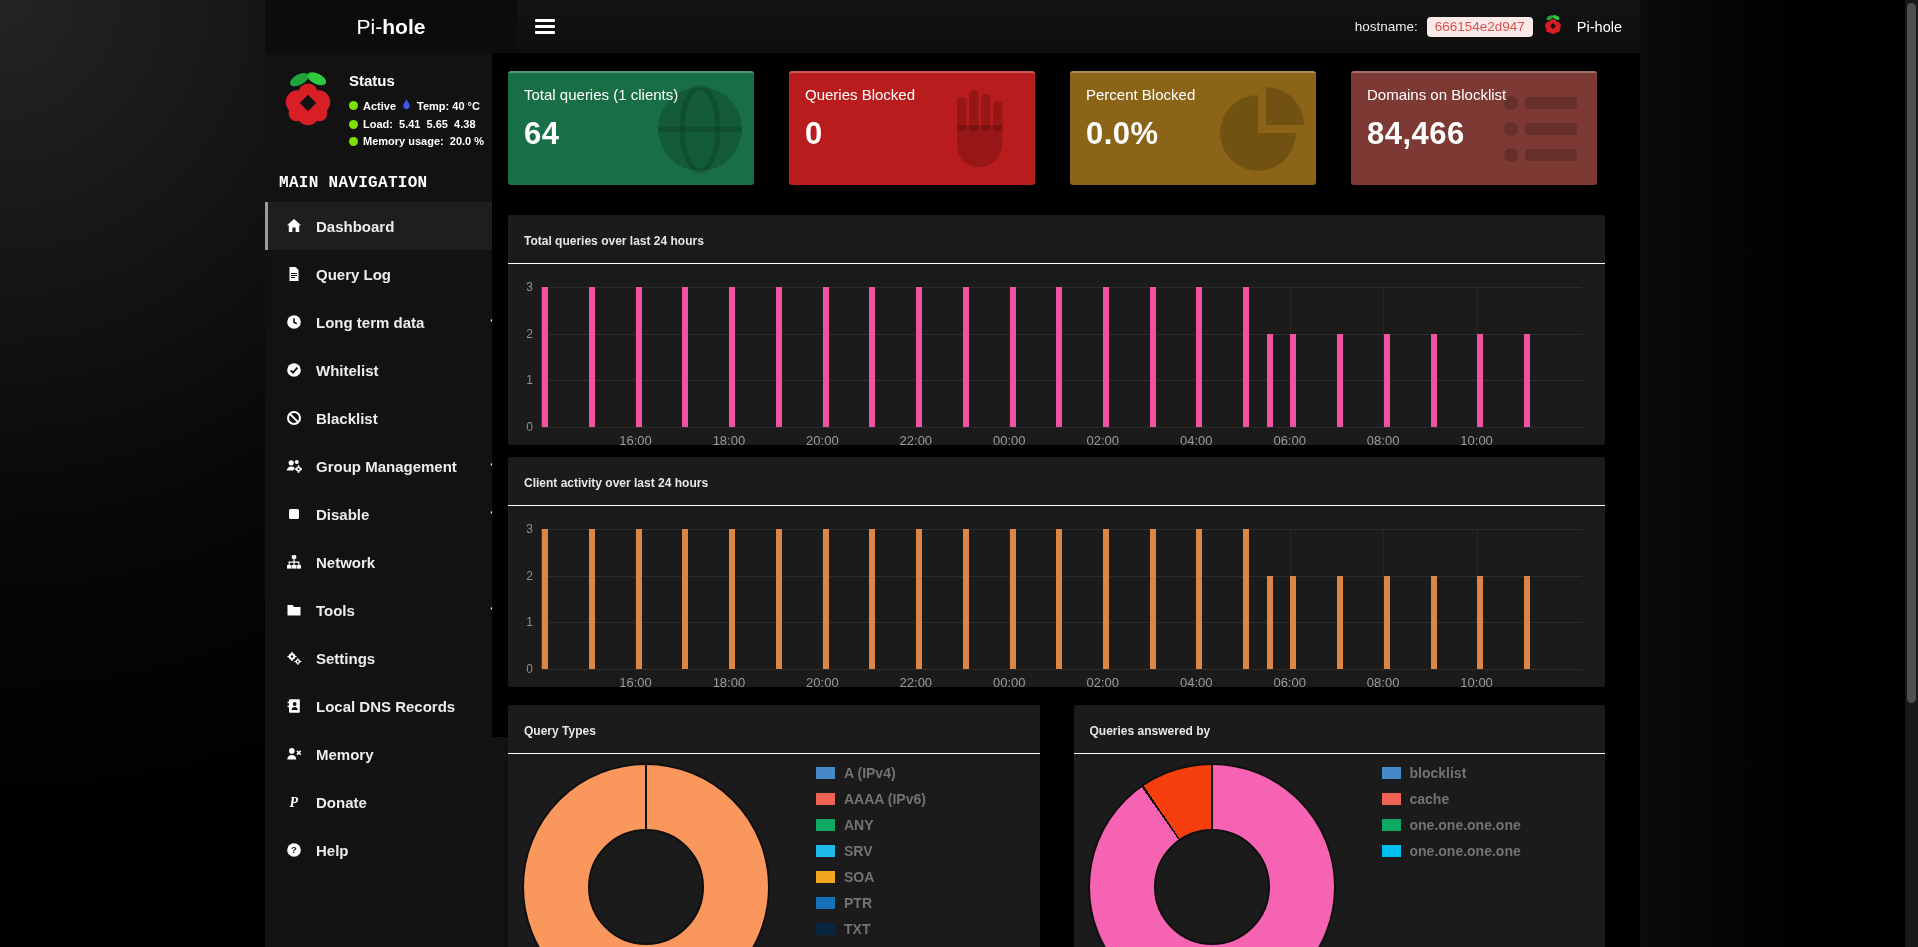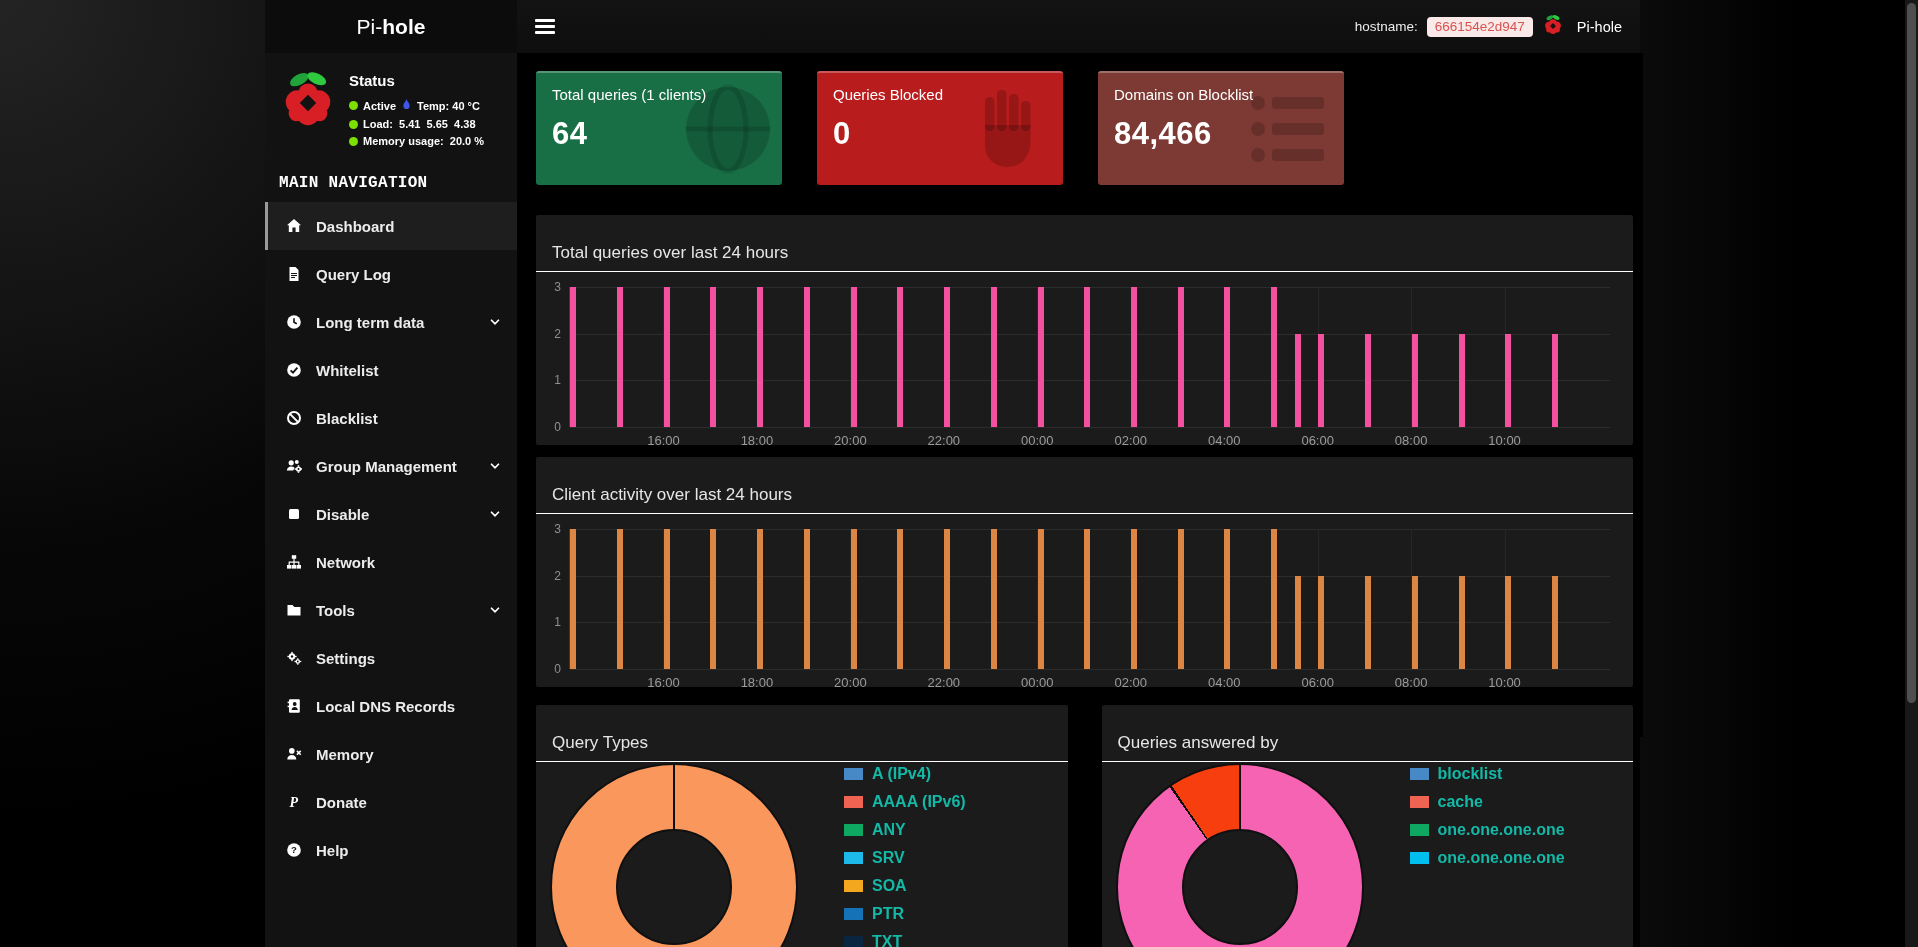--- a/index.html
+++ b/index.html
@@ -40,52 +40,52 @@
   .dot { width:9px; height:9px; border-radius:50%; background:#7ce000; flex:none; }
   .nav-header { color:#ffffff; font-size:16px; font-weight:bold; padding:14px 14px 10px; letter-spacing:.3px;font-family:Liberation Mono, monospace; }
   #sidebar-items { list-style:none; }
   .nav-item { height:48px; display:flex; align-items:center; gap:14px; padding-left:20px; color:#ececec;
               font-size:15px; font-weight:600; position:relative; cursor:pointer; }
   .nav-item.active { background:#1e1e1e; border-left:3px solid #9a9a9a; padding-left:17px; }
   .nav-icon { width:17px; display:flex; justify-content:center; flex:none; }
   .chevron { position:absolute; right:15px; top:17px; }
 
   
-  .content { position:absolute; left:520px; top:53px; width:1123px; height:684px; background:#000;
+  .content { position:absolute; left:492px; top:53px; width:1123px; height:684px; background:#000;
              padding:18px 10px 0 16px; }
   .cards-row { display:flex; gap:35px; margin-bottom:30px; }
   .stat-card { width:246px; height:114px; border-radius:3px; position:relative; overflow:hidden;
                padding:13px 16px; border-top:2px solid rgba(255,255,255,.27); cursor:pointer; }
   .stat-label { color:#fff; font-size:15px; position:relative; z-index:2; }
   .stat-value { color:#fff; font-size:31px; font-weight:bold; margin-top:13px; letter-spacing:.5px;
                 position:relative; z-index:2; }
   .stat-icon { position:absolute; right:8px; top:10px; z-index:1; }
 
   .chart-card { background:#1b1b1b; height:230px; position:relative; border-radius:2px; }
   .chart-card.c1 { margin-bottom:12px; }
   .chart-card.c2 { margin-bottom:18px; }
-  .panel-title { padding:28px 16px; font-size:17px; color:#e6e6e6; border-bottom:1px solid #fff;
-                 height:49px; }
+  .panel-title { padding:19px 16px; font-size:12px; color:#e6e6e6; border-bottom:1px solid #fff;
+                 height:49px;font-weight:bold; }
   .plot { position:absolute; left:33px; top:72px; width:1041px; height:140px; border-left:1px solid #3a3a3a; }
   .gl-h { position:absolute; left:0; right:0; height:1px; background:#2c2c2c; }
   .gl-v { position:absolute; top:0; bottom:0; width:1px; background:#262626; }
   .ytick { position:absolute; right:calc(100% + 9px); font-size:12px; color:#8f8f8f; transform:translateY(-7px); }
   .xtick { position:absolute; top:146px; font-size:13px; color:#9a9a9a; transform:translateX(-50%); }
   .bar { position:absolute; bottom:0; width:6px; }
 
   .donut-row { display:flex; gap:34px; }
   .donut-card { background:#1b1b1b; width:calc(50% - 17px); height:332px; position:relative; border-radius:2px; }
   .donut { position:absolute; left:14px; top:58px; width:248px; height:248px; border-radius:50%;
            border:2px solid #101010; }
   .donut-hole { position:absolute; left:80px; top:124px; width:116px; height:116px; border-radius:50%;
                 background:#1b1b1b; border:2px solid #101010; }
   .legend { position:absolute; left:308px; top:60px; }
   .legend-item { display:flex; align-items:center; gap:9px; margin-bottom:10px; cursor:pointer; }
   .swatch { width:19px; height:12px; flex:none; }
-  .legend-label { font-size:16px; color:#14b8a6; font-weight:600; }
+  .legend-label { font-size:14px; color:#737373; font-weight:600; }
 </style>
 </head>
 <body>
 
 <div class="screen">
   <div class="left-gap"></div>
   <div class="right-gap"></div>
 
   <header class="topbar">
     <a class="brand-strip">
@@ -333,20 +333,30 @@
         <div class="stat-card" style="background: #b91c1c;">
           <div class="stat-label">Queries Blocked</div>
           <div class="stat-value">0</div>
           <span class="stat-icon"><svg width="92" height="92" viewBox="0 0 92 92" xmlns="http://www.w3.org/2000/svg">
               <g fill="rgba(0,0,0,0.18)">
                 <rect x="22" y="14" width="9.5" height="34" rx="4.5"></rect>
                 <rect x="34" y="7" width="9.5" height="41" rx="4.5"></rect>
                 <rect x="46" y="11" width="9.5" height="37" rx="4.5"></rect>
                 <rect x="58" y="18" width="9.5" height="30" rx="4.5"></rect>
                 <path d="M22 42h45.5v16c0 16-10 26-23 26s-22.5-9-22.5-21z"></path>
+              </g>
+            </svg></span>
+        </div>
+        <div class="stat-card" style="background: rgb(140, 100, 24);">
+          <div class="stat-label">Percent Blocked</div>
+          <div class="stat-value">0.0%</div>
+          <span class="stat-icon"><svg width="92" height="92" viewBox="0 0 92 92" xmlns="http://www.w3.org/2000/svg">
+              <g fill="rgba(0,0,0,0.18)">
+                <path d="M42 12A38 38 0 1 0 80 50H42z"></path>
+                <path d="M50 42V4a38 38 0 0 1 38 38z"></path>
               </g>
             </svg></span>
         </div>
         <div class="stat-card" style="background: rgb(125, 58, 52);">
           <div class="stat-label">Domains on Blocklist</div>
           <div class="stat-value">84,466</div>
           <span class="stat-icon"><svg width="92" height="92" viewBox="0 0 92 92" xmlns="http://www.w3.org/2000/svg">
               <g fill="rgba(0,0,0,0.18)">
                 <circle cx="14" cy="20" r="7"></circle>
                 <rect x="28" y="14" width="52" height="12" rx="3"></rect>

